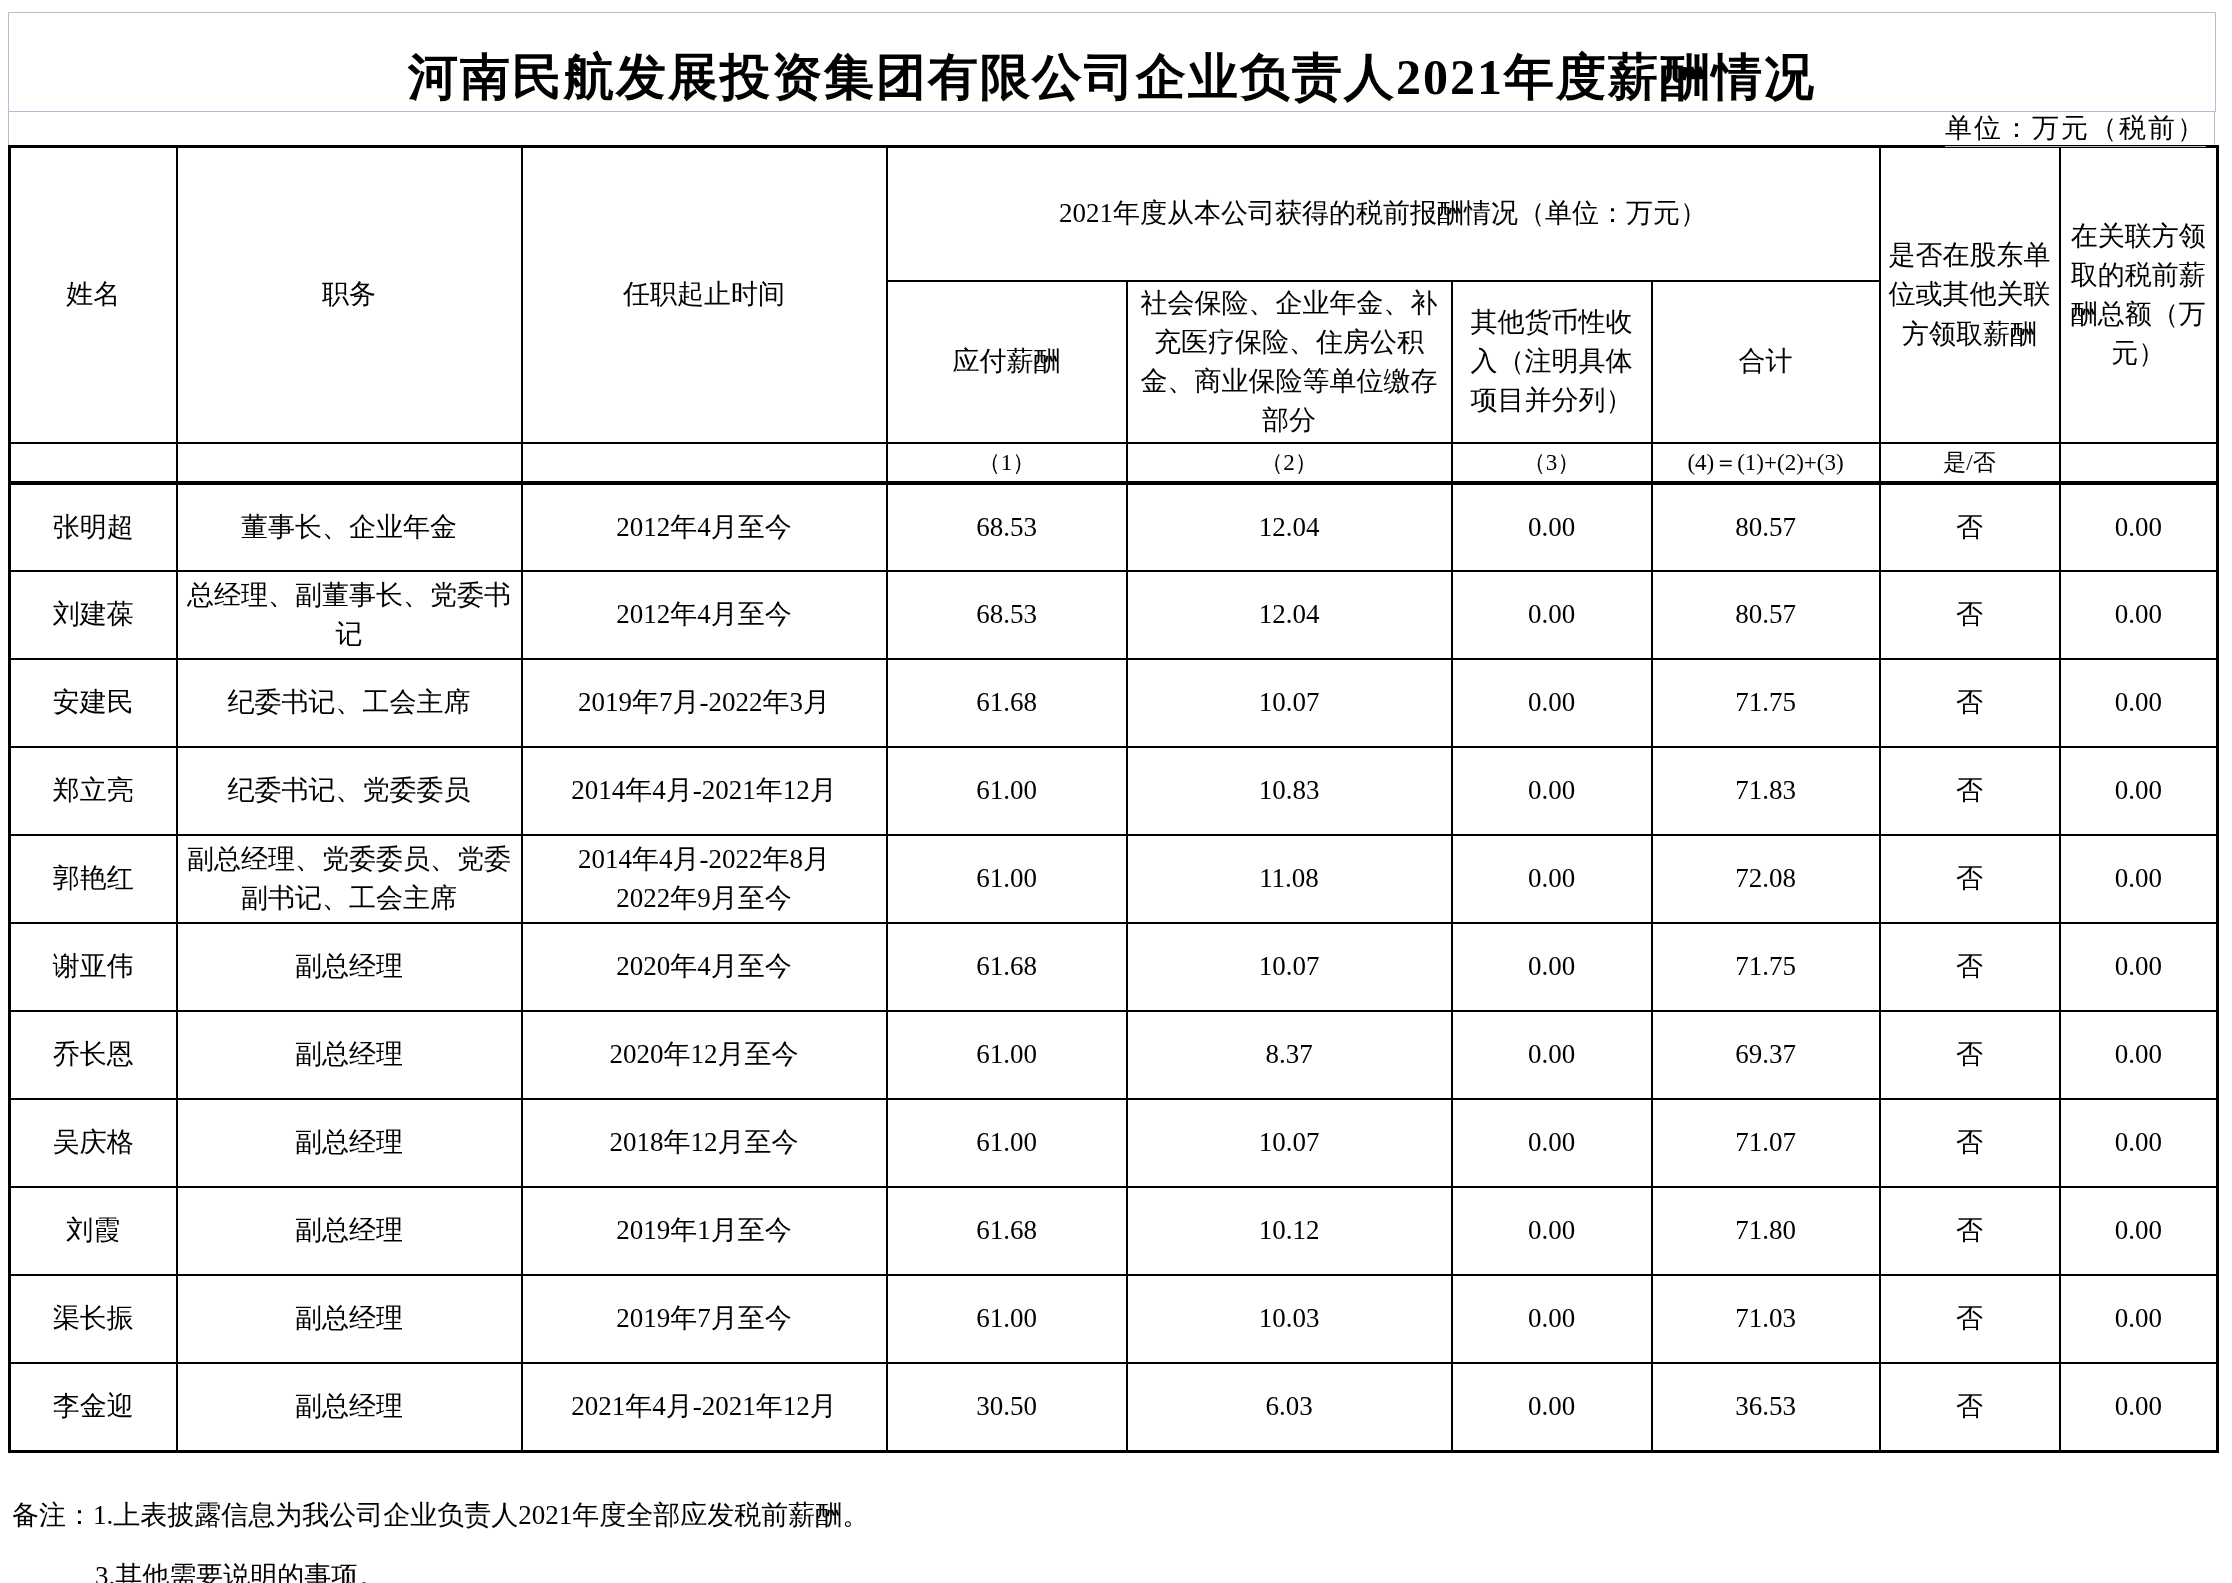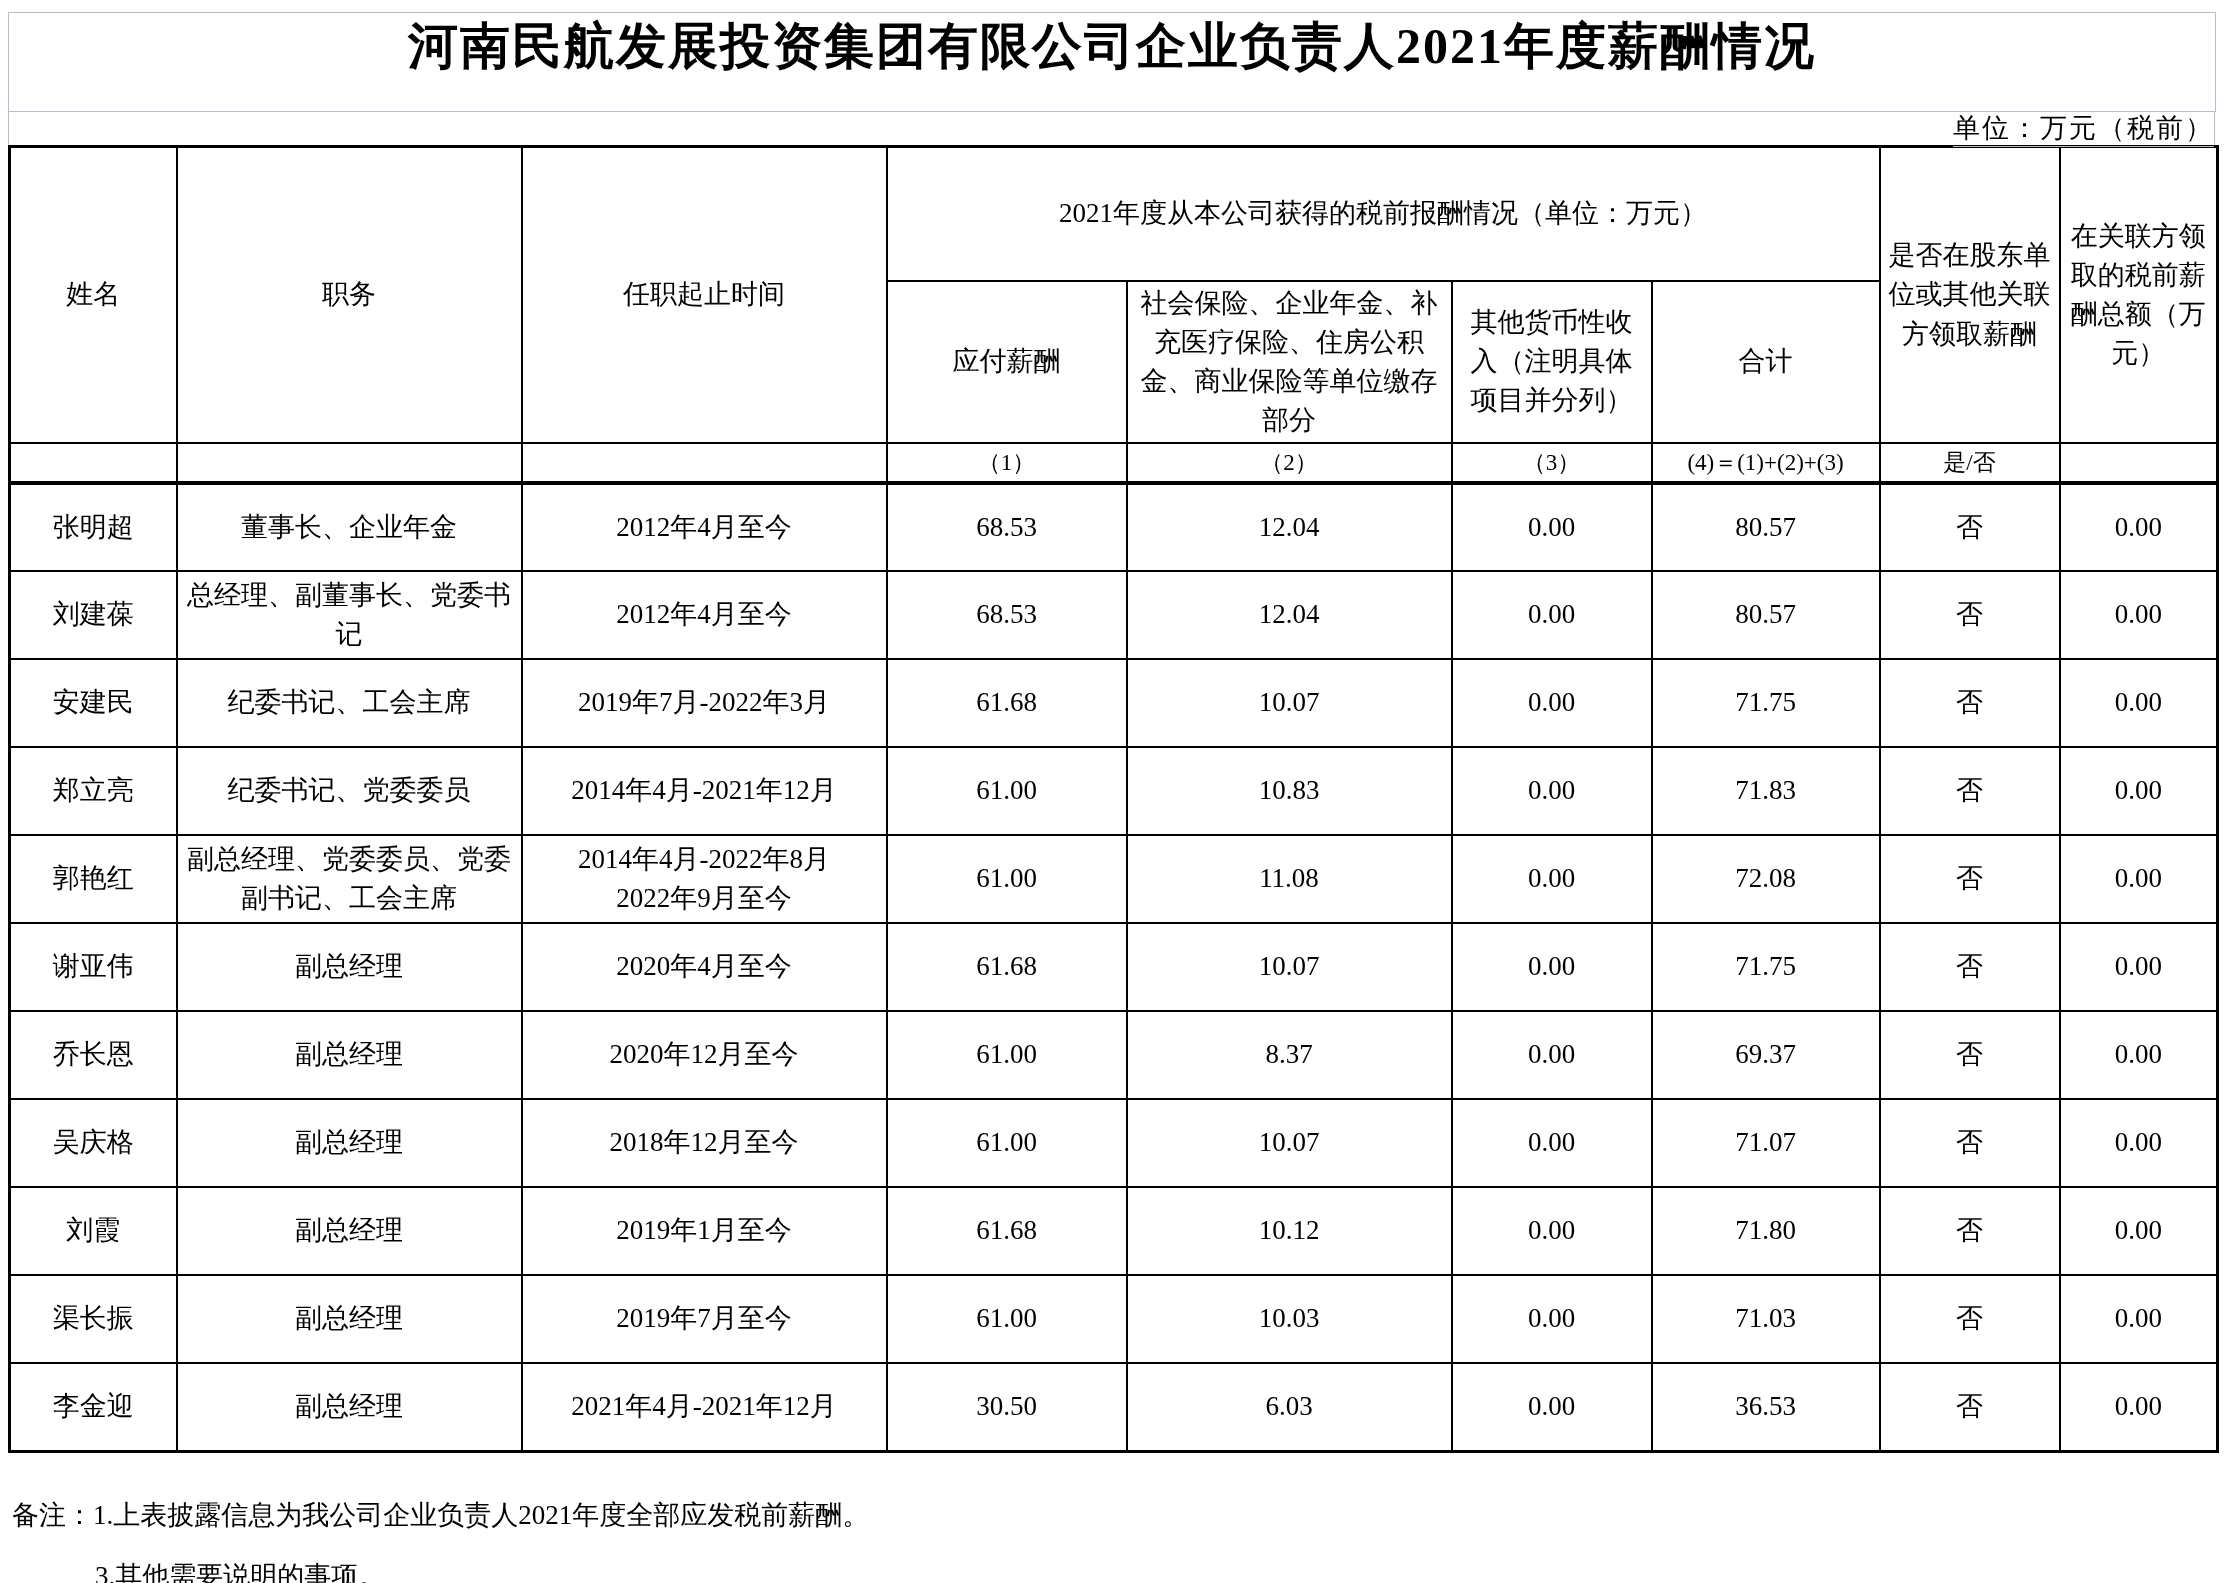--- a/index.html
+++ b/index.html
@@ -11,40 +11,40 @@
   }
   body { width: 2232px; height: 1583px; overflow: hidden; }
   .page { padding: 12px 8px 0 8px; }
 
   
   .title-block {
     width: 2206px;
     height: 98px;
     border: 1px solid #b3bed4;
     display: flex;
-    align-items: flex-start;
+    align-items: flex-end;
     justify-content: center;
   }
   .title-text {
     font-size: 50px;
     font-weight: bold;
     letter-spacing: 2px;
     white-space: nowrap;
   }
 
   
   .unit-row {
     width: 2207px;
     height: 33px;
     border-left: 1px solid #b3bed4;
     border-right: 1px solid #b3bed4;
     display: flex;
     align-items: center;
     justify-content: flex-end;
-    padding-right: 0;
+    padding-right: 8px;
     box-sizing: border-box;
   }
   .unit-text {
     font-size: 27px;
     letter-spacing: 2px;
     border-bottom: 1px solid #b3bed4;
     white-space: nowrap;
   }
 
   

